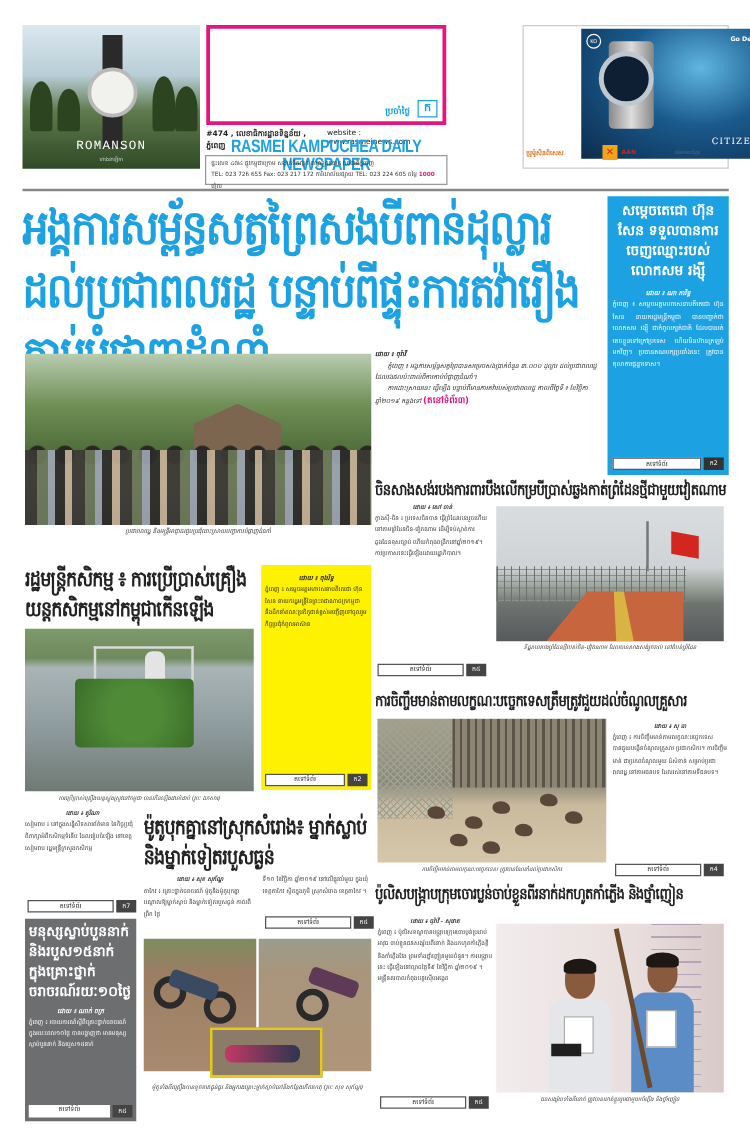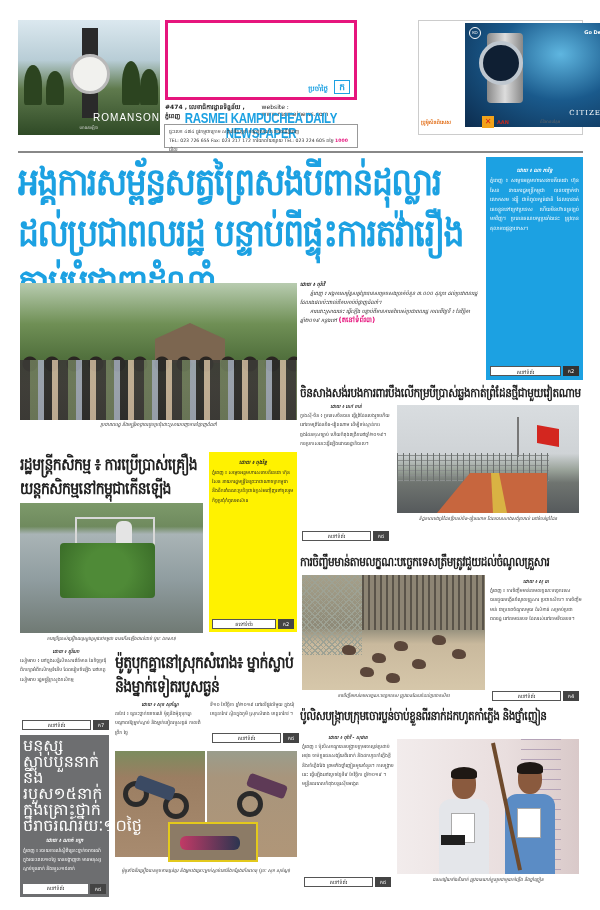--- a/index.html
+++ b/index.html
@@ -8,21 +8,21 @@
 
   .abs { position: absolute; }
 
   
   .ad-left { left: 18px; top: 20px; width: 142px; height: 115px;
     background: linear-gradient(180deg, #dbe8ef 0%, #b8cdd6 35%, #5f7a4d 60%, #2f4a26 100%); overflow: hidden; }
   .ad-left .tree { position: absolute; bottom: 30px; width: 18px; height: 40px; background: #2c4420; border-radius: 50% 50% 10% 10%; }
   .ad-left .watch { position: absolute; left: 52px; top: 8px; width: 40px; height: 90px; }
   .ad-left .watch .strap { position: absolute; left: 12px; width: 16px; height: 90px; background: #2a2a2a; }
   .ad-left .watch .face { position: absolute; left: 0; top: 26px; width: 40px; height: 40px; border-radius: 50%; background: #f1f1ee; border: 3px solid #b9b9b9; }
-  .ad-left .brand { position: absolute; left: 0; right: 0; bottom: 12px; text-align: right; color: #fff; font-family: Liberation Sans, sans-serif; font-size: 10px; letter-spacing: 1px; }
+  .ad-left .brand { position: absolute; left: 0; right: 0; bottom: 12px; text-align: center; color: #fff; font-family: Liberation Mono, monospace; font-size: 10px; letter-spacing: 1px; }
   .ad-left .tag { position: absolute; left: 0; right: 0; bottom: 4px; text-align: center; color: #ddd; font-size: 4px; }
 
   .logo-box { left: 165px; top: 20px; width: 192px; height: 80px; border: 3px solid #e6157d; background: #fff; }
   .logo-text { position: absolute; left: 8px; top: 2px; font-size: 44px; font-weight: bold; color: #1ca1e2; letter-spacing: -2px; line-height: 62px; font-family: "DejaVu Sans", sans-serif; }
   .logo-sub { position: absolute; right: 26px; bottom: 3px; font-size: 7px; color: #1ca1e2; font-weight: bold; }
   .logo-badge { position: absolute; right: 4px; bottom: 3px; width: 16px; height: 14px; border: 1px solid #1ca1e2; color: #1ca1e2; font-size: 9px; text-align: center; line-height: 12px; font-weight: bold; }
 
   .issue-line { left: 165px; top: 103px; width: 192px; height: 8px; font-size: 6px; color: #222; display: flex; justify-content: space-between; }
   .issue-line b { font-weight: bold; }
   .paper-name { left: 165px; top: 110px; width: 192px; text-align: center; color: #1ca1e2; font-weight: bold; font-size: 11.5px; letter-spacing: -0.3px; font-family: "Liberation Sans", sans-serif; transform: scaleY(1.25); transform-origin: top; }
@@ -118,21 +118,21 @@
   .photo-moto1 { left: 115px; top: 751px; width: 90px; height: 106px; background: linear-gradient(180deg, #7c8c5e 0%, #9b7e62 25%, #a88b6f 100%); overflow: hidden; }
   .photo-moto2 { left: 207px; top: 751px; width: 90px; height: 106px; background: linear-gradient(180deg, #9a9d8c 0%, #a8957c 25%, #b09678 100%); overflow: hidden; }
   .wheel { position: absolute; width: 26px; height: 26px; border-radius: 50%; border: 5px solid #2a2a2a; }
   .bikebody { position: absolute; width: 40px; height: 14px; background: #3b4a63; border-radius: 4px; transform: rotate(20deg); }
   .photo-inset { left: 168px; top: 822px; width: 90px; height: 40px; border: 2px solid #e3c91c; background: #8c7b66; overflow: hidden; }
   .photo-inset .body { position: absolute; left: 10px; top: 12px; width: 60px; height: 14px; background: linear-gradient(90deg, #c23a66, #2c3550); border-radius: 6px; }
   .caption-moto { left: 115px; top: 867px; width: 182px; text-align: center; font-size: 4.5px; font-style: italic; color: #333; line-height: 8px; }
 
   
   .gray-box { left: 20px; top: 735px; width: 89px; height: 162px; background: #6d6e70; color: #fff; padding: 3px; }
-  .gray-box .title { font-size: 16px; font-weight: normal; line-height: 16px; }
+  .gray-box .title { font-size: 11px; font-weight: bold; line-height: 16px; }
   .gray-box .author { font-size: 5px; font-weight: bold; font-style: italic; text-align: center; margin-top: 3px; }
   .gray-box .body { font-size: 4.6px; line-height: 9.2px; margin-top: 2px; }
   .gray-box .cont { position: absolute; left: 3px; right: 3px; bottom: 3px; }
   .gray-box .cont .lbl { border: none; }
 
   
   .hl-chick { left: 300px; top: 553px; width: 285px; font-size: 10.5px; font-weight: bold; color: #222; line-height: 14px; letter-spacing: -0.5px; white-space: nowrap; transform: scaleY(1.2); transform-origin: top; }
   .photo-chick { left: 302px; top: 575px; width: 183px; height: 115px; overflow: hidden; background: linear-gradient(180deg, #a6a08a 0%, #8e8a78 45%, #c9b99d 60%, #d6c7aa 100%); }
   .photo-chick .net { position: absolute; left: 0; top: 0; width: 60px; height: 80px; background: repeating-linear-gradient(45deg, #9ea294 0 1px, transparent 1px 4px), repeating-linear-gradient(-45deg, #9ea294 0 1px, transparent 1px 4px); }
   .photo-chick .fence { position: absolute; left: 60px; top: 0; right: 0; height: 55px; background: repeating-linear-gradient(90deg, #5a544a 0 2px, #8d8574 2px 6px); }
@@ -210,20 +210,21 @@
     <span class="bank">AAN</span>
     <span class="fine">ព័ត៌មានបន្ថែម</span>
   </div>
 </div>
 
 <div class="abs rule-top"></div>
 
 <div class="abs headline">អង្គការសម្ព័ន្ធសត្វព្រៃសងបីពាន់ដុល្លារដល់ប្រជាពលរដ្ឋ បន្ទាប់ពីផ្ទុះការតវ៉ារឿងកាប់បំផ្លាញដំណាំ</div>
 
 <div class="abs blue-box">
+  <div class="title">សម្តេចតេជោ ហ៊ុន សែន ទទួលបានការចេញឈ្មោះរបស់លោកសម រង្ស៊ី</div>
   <div class="author">ដោយ ៖ ណា ភារិទ្ធ</div>
   <div class="body">ភ្នំពេញ ៖ សម្តេចអគ្គមហាសេនាបតីតេជោ ហ៊ុន សែន នាយករដ្ឋមន្ត្រីកម្ពុជា បានបញ្ជាក់ថា លោកសម រង្ស៊ី ជាកំពូលក្បត់ជាតិ ដែលបានរត់គេចខ្លួនទៅក្រៅប្រទេស ហើយមិនហ៊ានត្រឡប់មកវិញ។ ប្រធានគណបក្សប្រឆាំងនេះ ត្រូវបានតុលាការផ្តន្ទាទោស។</div>
   <div class="cont">
     <span class="lbl">តទៅទំព័រ</span>
     <span class="pg">ក2</span>
   </div>
 </div>
 
 <div class="abs photo-lead">
   <div class="house"></div>

